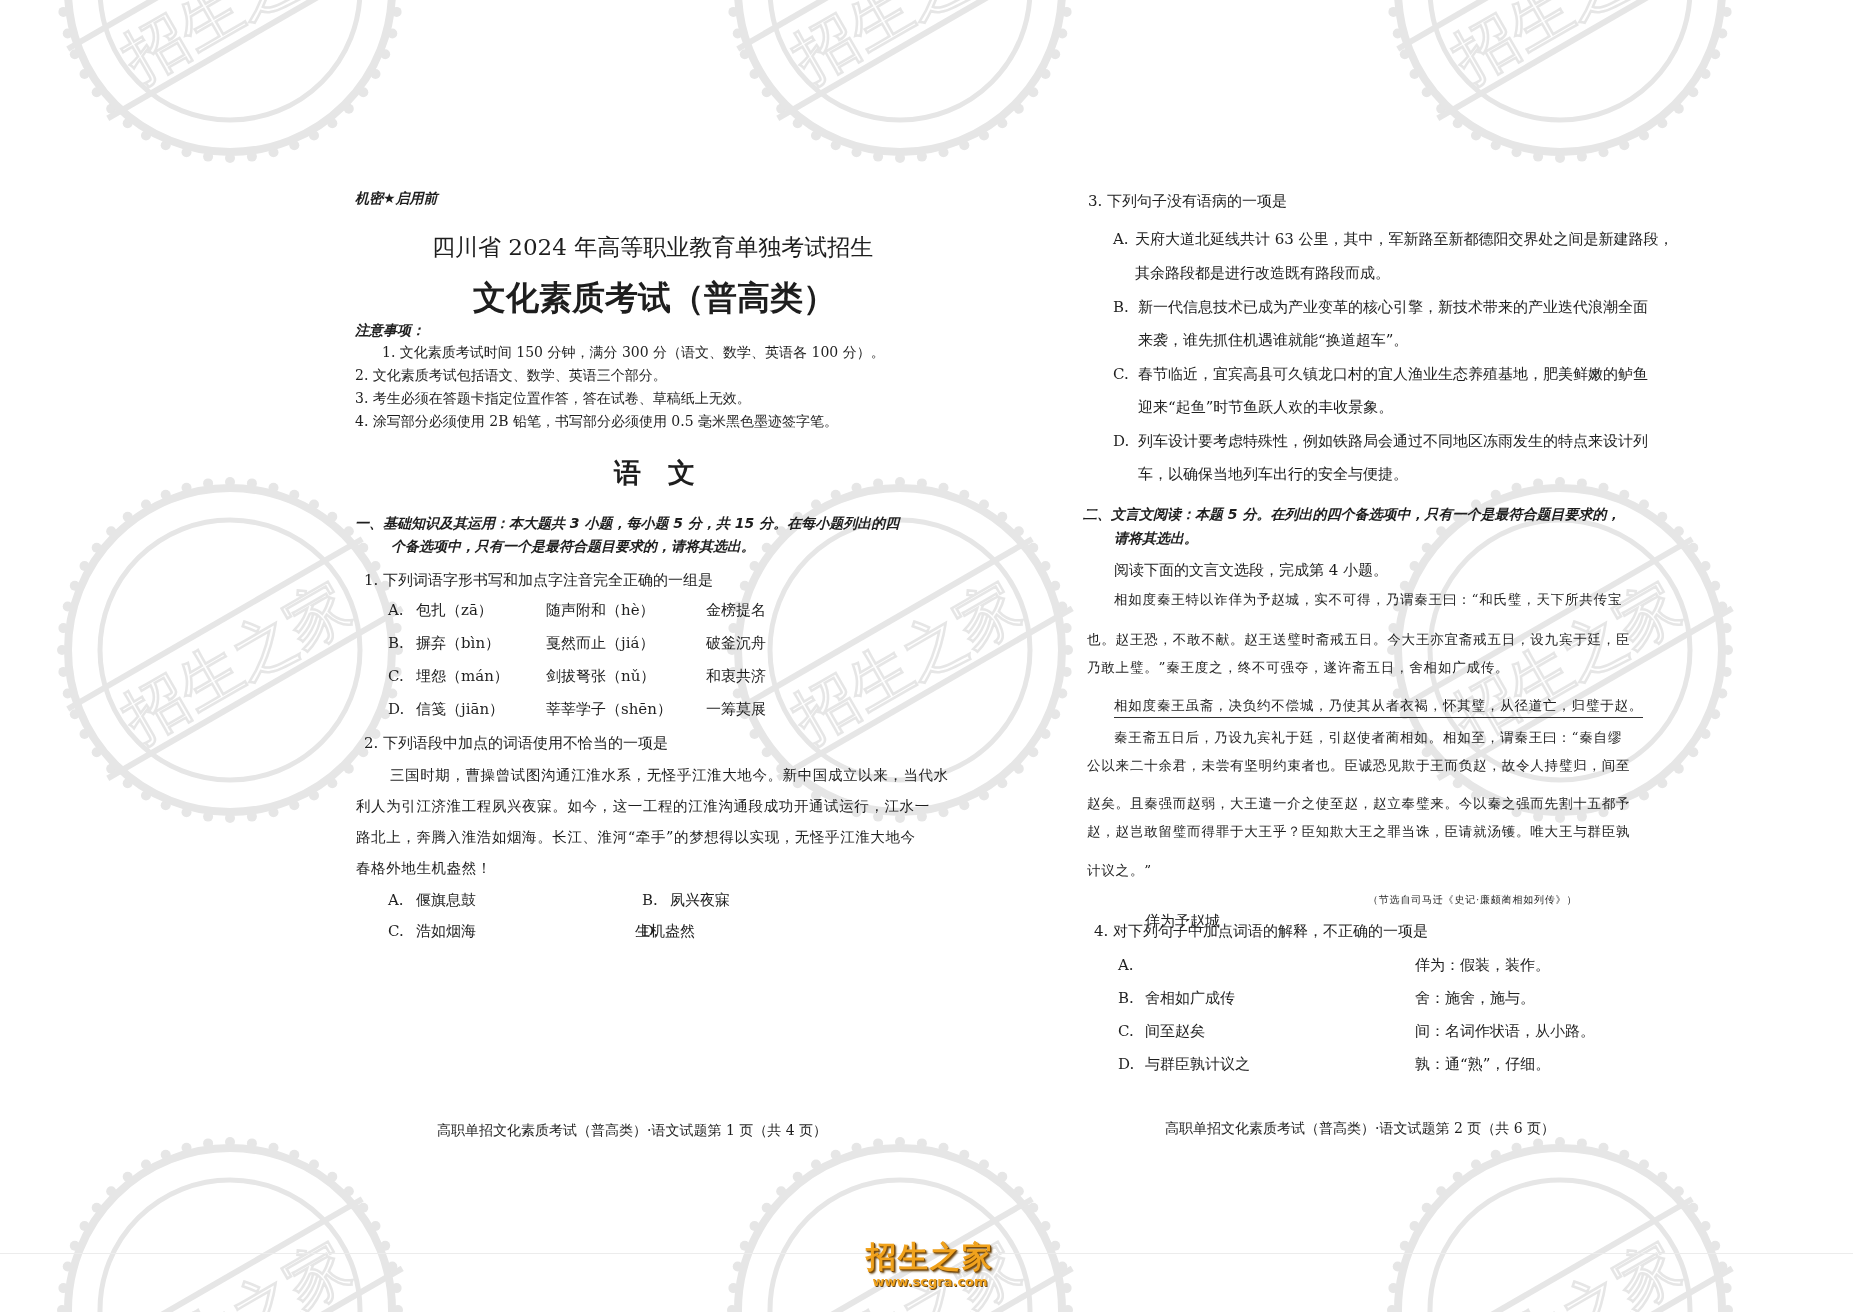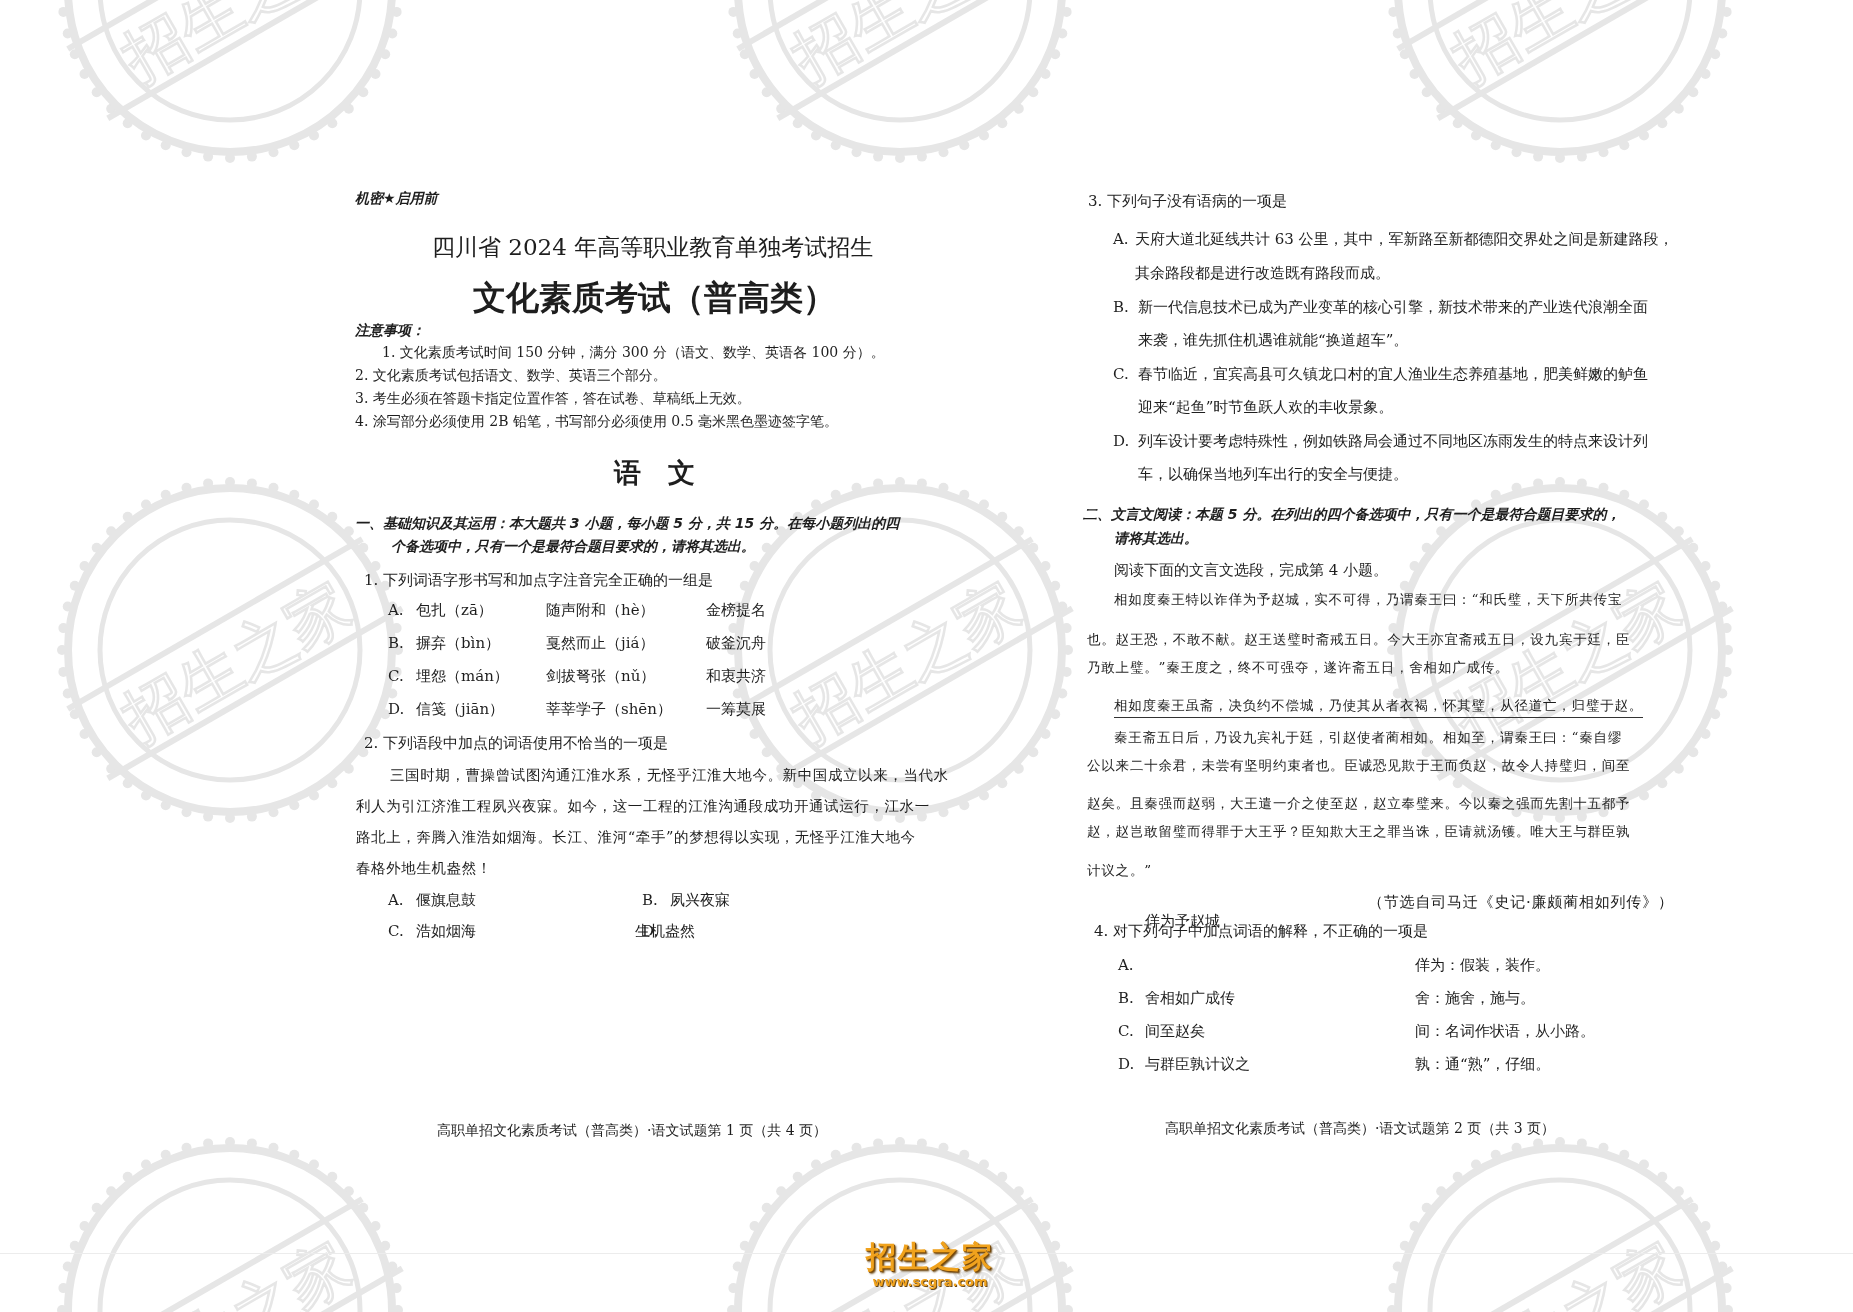--- a/index.html
+++ b/index.html
@@ -622,38 +622,38 @@
 
   <div class="t" style="left:1114px;top:591px;font-size:13.5px;letter-spacing:0.8px;">相如度秦王特以诈佯为予赵城，实不可得，乃谓秦王曰：“和氏璧，天下所共传宝</div>
   <div class="t" style="left:1087px;top:631px;font-size:13.5px;letter-spacing:0.8px;">也。赵王恐，不敢不献。赵王送璧时斋戒五日。今大王亦宜斋戒五日，设九宾于廷，臣</div>
   <div class="t" style="left:1087px;top:659px;font-size:13.5px;letter-spacing:0.8px;">乃敢上璧。”秦王度之，终不可强夺，遂许斋五日，舍相如广成传。</div>
   <div class="t ul" style="left:1114px;top:697px;font-size:13.5px;letter-spacing:0.8px;">相如度秦王虽斋，决负约不偿城，乃使其从者衣褐，怀其璧，从径道亡，归璧于赵。</div>
   <div class="t" style="left:1114px;top:729px;font-size:13.5px;letter-spacing:0.8px;">秦王斋五日后，乃设九宾礼于廷，引赵使者蔺相如。相如至，谓秦王曰：“秦自缪</div>
   <div class="t" style="left:1087px;top:757px;font-size:13.5px;letter-spacing:0.8px;">公以来二十余君，未尝有坚明约束者也。臣诚恐见欺于王而负赵，故令人持璧归，间至</div>
   <div class="t" style="left:1087px;top:795px;font-size:13.5px;letter-spacing:0.8px;">赵矣。且秦强而赵弱，大王遣一介之使至赵，赵立奉璧来。今以秦之强而先割十五都予</div>
   <div class="t" style="left:1087px;top:823px;font-size:13.5px;letter-spacing:0.8px;">赵，赵岂敢留璧而得罪于大王乎？臣知欺大王之罪当诛，臣请就汤镬。唯大王与群臣孰</div>
   <div class="t" style="left:1087px;top:862px;font-size:13.5px;letter-spacing:0.8px;">计议之。”</div>
-  <div class="t" style="left:1368px;top:893px;font-size:15px;letter-spacing:0.8px;">（节选自司马迁《史记·廉颇蔺相如列传》）</div>
+  <div class="t" style="left:1368px;top:893px;font-size:10px;letter-spacing:0.8px;">（节选自司马迁《史记·廉颇蔺相如列传》）</div>
 
   <div class="t body" style="left:1094px;top:922px;">4.  对下列句子中加点词语的解释，不正确的一项是</div>
   <div class="t body" style="left:1118px;top:956px;">A.</div>
   <div class="t body" style="left:1145px;top:912px;">佯为予赵城</div>
   <div class="t body" style="left:1415px;top:956px;">佯为：假装，装作。</div>
 
   <div class="t body" style="left:1118px;top:989px;">B.</div>
   <div class="t body" style="left:1145px;top:989px;">舍相如广成传</div>
   <div class="t body" style="left:1415px;top:989px;">舍：施舍，施与。</div>
 
   <div class="t body" style="left:1118px;top:1022px;">C.</div>
   <div class="t body" style="left:1145px;top:1022px;">间至赵矣</div>
   <div class="t body" style="left:1415px;top:1022px;">间：名词作状语，从小路。</div>
 
   <div class="t body" style="left:1118px;top:1055px;">D.</div>
   <div class="t body" style="left:1145px;top:1055px;">与群臣孰计议之</div>
   <div class="t body" style="left:1415px;top:1055px;">孰：通“熟”，仔细。</div>
 
-  <div class="t small" style="left:1165px;top:1120px;">高职单招文化素质考试（普高类）·语文试题第 2 页（共 3 页）</div>
+  <div class="t small" style="left:1165px;top:1120px;">高职单招文化素质考试（普高类）·语文试题第 2 页（共 6 页）</div>
 </div>
 
 <div class="logo">
   <div class="logo-cn">招生之家</div>
   <div class="logo-url">www.scgra.com</div>
 </div>
 
 </body></html>

